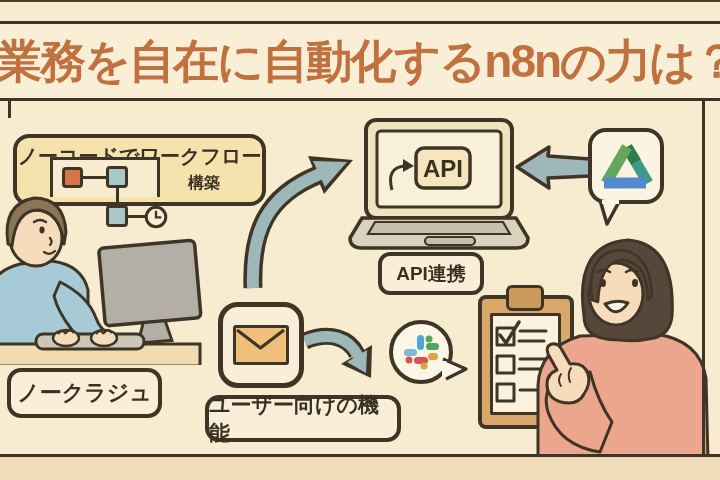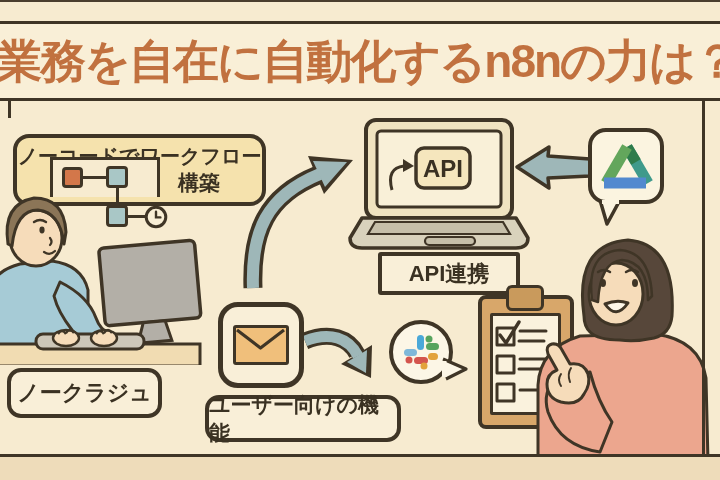--- a/index.html
+++ b/index.html
@@ -22,21 +22,21 @@
   <div class="abs dark" style="left:0;top:4;width:720px;height:2px;background:#4a3e2e;"></div>
 
   <div class="abs" style="left:-12px;top:21px;width:744px;height:80px;background:#f9efd7;
               border:3px solid #3f3526;box-sizing:border-box;"></div>
   <div class="abs" style="left:-4px;top:30px;width:720px;height:62px;line-height:62px;white-space:nowrap;
               font-size:46px;font-weight:bold;letter-spacing:-2px;color:#c1713f;">業務を自在に自動化するn8nの力は？</div>
 
   <div class="label-box" style="left:13px;top:114px;width:253px;height:72px;background:#f5e2ad;border-radius:16px;
               flex-direction:column;justify-content:flex-start;padding-top:5px;z-index:10;margin-top:20px;">
     <div style="font-size:20px;line-height:26px;">ノーコードでワークフロー</div>
-    <div style="font-size:21px;line-height:27px;align-self:flex-end;margin-right:42px;">構築</div>
+    <div style="font-size:16px;line-height:27px;align-self:flex-end;margin-right:42px;">構築</div>
   </div>
 
   <div class="abs" style="left:50px;top:157px;width:110px;height:40px;background:#f7ebd0;z-index:11;
               border:3px solid #3f3526;border-bottom:none;box-sizing:border-box;"></div>
 
   <div>
     <div class="node" style="left:62px;top:167px;width:21px;height:21px;background:#d3774a;z-index:12;"></div>
     <div class="conn" style="left:83px;top:176px;width:23px;height:3px;z-index:12;"></div>
     <div class="node" style="left:106px;top:166px;width:22px;height:22px;background:#a9c7c6;z-index:12;"></div>
     <div class="conn" style="left:116px;top:188px;width:3px;height:18px;z-index:12;"></div>
@@ -86,21 +86,21 @@
     <rect x="377" y="131" width="124" height="76" rx="4" fill="#f9f0d8" stroke="#3f3526" stroke-width="3"></rect>
     <path d="M 362 218 L 516 218 L 528 238 Q 528 248 516 248 L 362 248 Q 350 248 350 238 Z" fill="#d9d2bc" stroke="#3f3526" stroke-width="3.5" stroke-linejoin="round"></path>
     <path d="M 375 222 L 503 222 L 510 234 L 368 234 Z" fill="#c6bfa9" stroke="#3f3526" stroke-width="2.2"></path>
     <rect x="425" y="237" width="50" height="8" rx="4" fill="#c6bfa9" stroke="#3f3526" stroke-width="2.2"></rect>
     <rect x="416" y="148" width="54" height="40" rx="8" fill="#f5e6bd" stroke="#3f3526" stroke-width="3.5"></rect>
     <text x="443" y="177" text-anchor="middle" font-size="24" font-weight="bold" fill="#3a3122">API</text>
     <path d="M 392 190 Q 386 168 404 166" fill="none" stroke="#3f3526" stroke-width="3"></path>
     <polygon points="403,159 414,166 403,172" fill="#3f3526"></polygon>
   </svg>
 
-  <div class="label-box" style="left:378px;top:252px;width:142px;height:43px;font-size:22px;z-index:10;border-radius:3px;">
+  <div class="label-box" style="left:378px;top:252px;width:106px;height:43px;font-size:19px;z-index:10;border-radius:12px;">
     <span>API連携</span>
   </div>
 
   <div class="label-box" style="left:588px;top:128px;width:76px;height:76px;border-radius:18px;background:#fbf4e0;z-index:10;">
     <svg width="56" height="52" viewBox="0 0 56 52">
       <path d="M 29 7 L 50 43" stroke="#3f9a8b" stroke-width="11" fill="none"></path>
       <path d="M 29 7 L 38 22" stroke="#2e7c4b" stroke-width="11" fill="none"></path>
       <path d="M 29 7 L 8 43" stroke="#63a65c" stroke-width="11" fill="none"></path>
       <path d="M 6 43 L 48 43" stroke="#5289cf" stroke-width="11" fill="none"></path>
     </svg>

